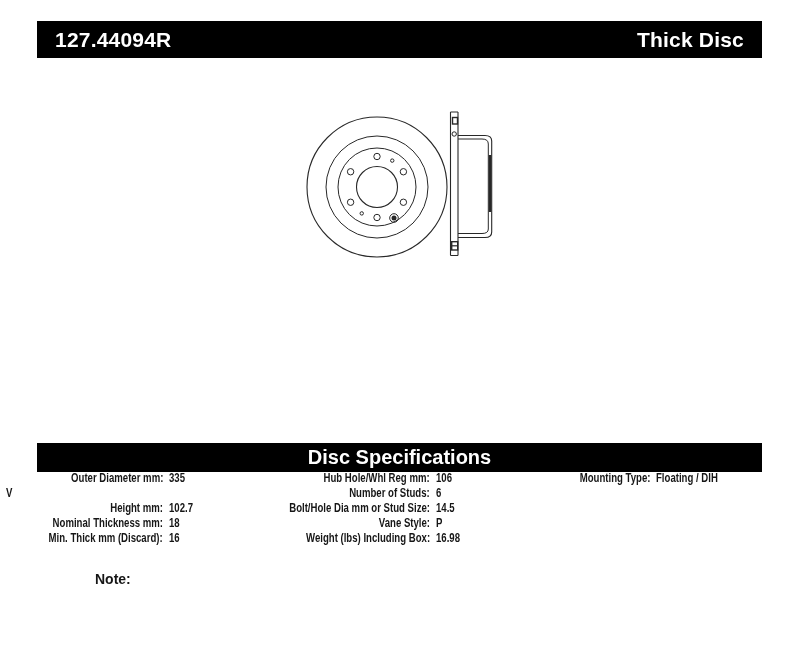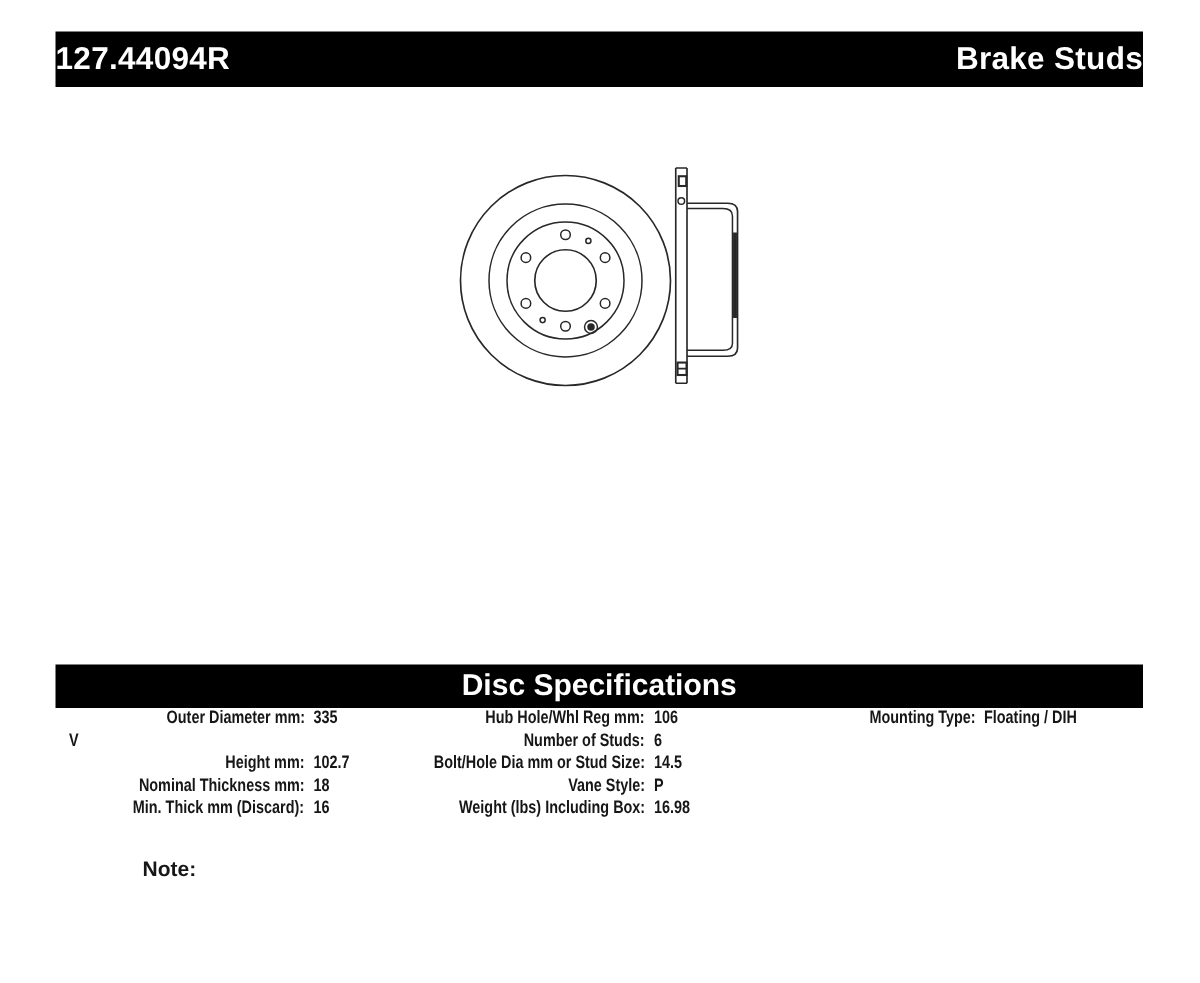--- a/index.html
+++ b/index.html
@@ -4,48 +4,48 @@
 <style>
   html,body{margin:0;padding:0;background:#ffffff;}
   .page{
     position:relative;width:800px;height:655px;background:#ffffff;overflow:hidden;
     font-family:"Liberation Sans","DejaVu Sans",sans-serif;color:#161616;
   }
   .black-bar{
     position:absolute;left:37px;width:725px;background:#000000;color:#ffffff;
     box-sizing:border-box;display:flex;align-items:center;
   }
-  .header-bar{top:21px;height:37px;justify-content:space-between;padding:0 0;
+  .header-bar{top:21px;height:37px;justify-content:space-between;padding:0 18px;
     font-size:21px;font-weight:bold;letter-spacing:0.2px;}
   .title-bar{top:443px;height:29px;justify-content:center;
     font-size:20px;font-weight:bold;}
   .drawing{position:absolute;left:290px;top:95px;}
   .spec-col{position:absolute;top:471px;font-size:12px;font-weight:bold;line-height:15px;white-space:nowrap;}
   .spec-row{display:flex;height:15px;align-items:center;}
   .spec-label{text-align:right;}
   .col-1 .spec-label{width:163px;}
   .col-2 .spec-label{width:210px;text-align:right;}
   .col-3 .spec-label{width:120px;}
-  .col-1{left:16px;padding-left:24px;}
+  .col-1{left:0px;}
   .col-2{left:220px;}
   .col-3{left:530px;}
   .spec-value{padding-left:6px;}
   .cond-r{display:inline-block;transform:scaleX(0.8);transform-origin:100% 50%;}
   .cond-l{display:inline-block;transform:scaleX(0.8);transform-origin:0 50%;}
   .note-label{position:absolute;left:95px;top:571px;font-size:14px;font-weight:bold;}
   svg .ln{stroke:#282828;fill:none;}
 </style>
 </head>
 <body>
 
 <div class="page">
 
   <div class="black-bar header-bar">
     <span>127.44094R</span>
-    <span>Brake Studs</span>
+    <span>Thick Disc</span>
   </div>
 
   <svg class="drawing" width="215" height="190" viewBox="0 0 215 190">
 
     <g>
       <circle class="ln" cx="87" cy="92" r="70" stroke-width="1.1"></circle>
       <circle class="ln" cx="87" cy="92" r="51" stroke-width="1"></circle>
       <circle class="ln" cx="87" cy="92" r="39" stroke-width="1"></circle>
       <circle class="ln" cx="87" cy="92" r="20.5" stroke-width="1.1"></circle>
 

